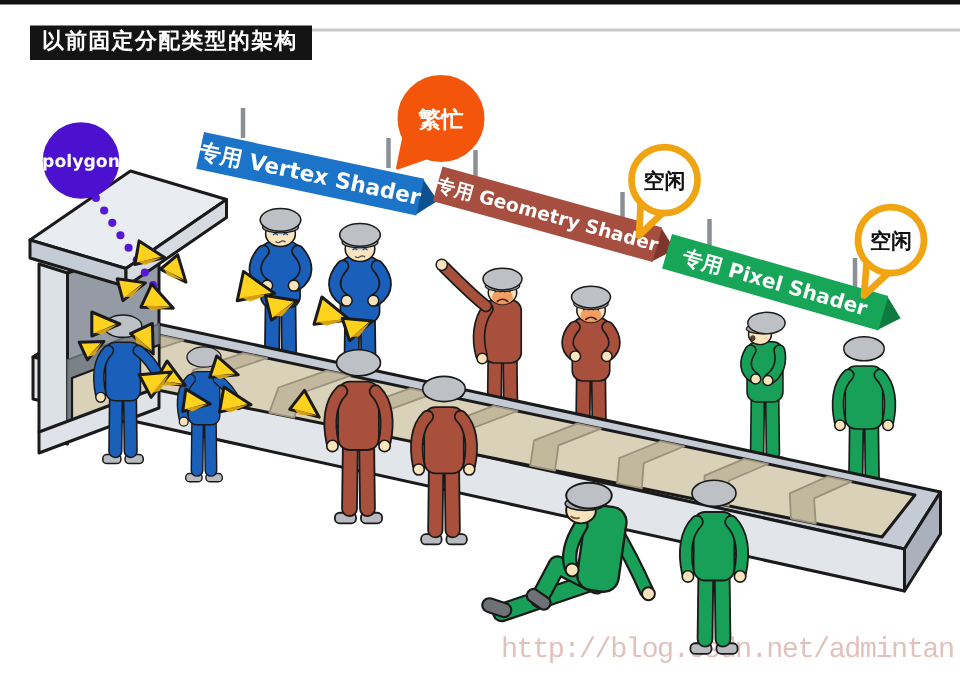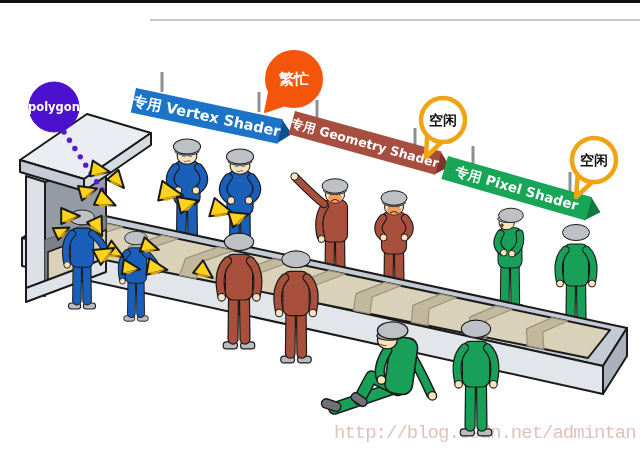--- a/index.html
+++ b/index.html
@@ -16,20 +16,21 @@
   svg#scene{position:absolute;left:0;top:0;z-index:2;}
   #titlebar,#hairline,#topline{z-index:3;}
   #watermark{z-index:1;}
 </style>
 </head>
 <body>
 
 <div id="stage">
   <div id="topline"></div>
   <div id="hairline"></div>
+  <div id="titlebar">以前固定分配类型的架构</div>
   <div id="watermark">http://blog.csdn.net/admintan</div>
   <svg id="scene" width="640" height="453" viewBox="0 0 640 453">
       <g>
         <g transform="translate(160.91304347826087,134.04347826086956) scale(0.5217391304347826)">
           <rect x="21" y="213" width="26" height="13" rx="6" fill="#b9bbc0" stroke="#1a1a1a" stroke-width="2.2"></rect>
           <rect x="53" y="213" width="26" height="13" rx="6" fill="#b9bbc0" stroke="#1a1a1a" stroke-width="2.2"></rect>
           <path d="M40,128 L39,208" fill="none" stroke="#1a1a1a" stroke-width="20.5" stroke-linecap="round" stroke-linejoin="round"></path>
           <path d="M40,128 L39,208" fill="none" stroke="#1a5fba" stroke-width="16" stroke-linecap="round" stroke-linejoin="round"></path>
           <path d="M60,128 L61,208" fill="none" stroke="#1a1a1a" stroke-width="20.5" stroke-linecap="round" stroke-linejoin="round"></path>
           <path d="M60,128 L61,208" fill="none" stroke="#1a5fba" stroke-width="16" stroke-linecap="round" stroke-linejoin="round"></path>

